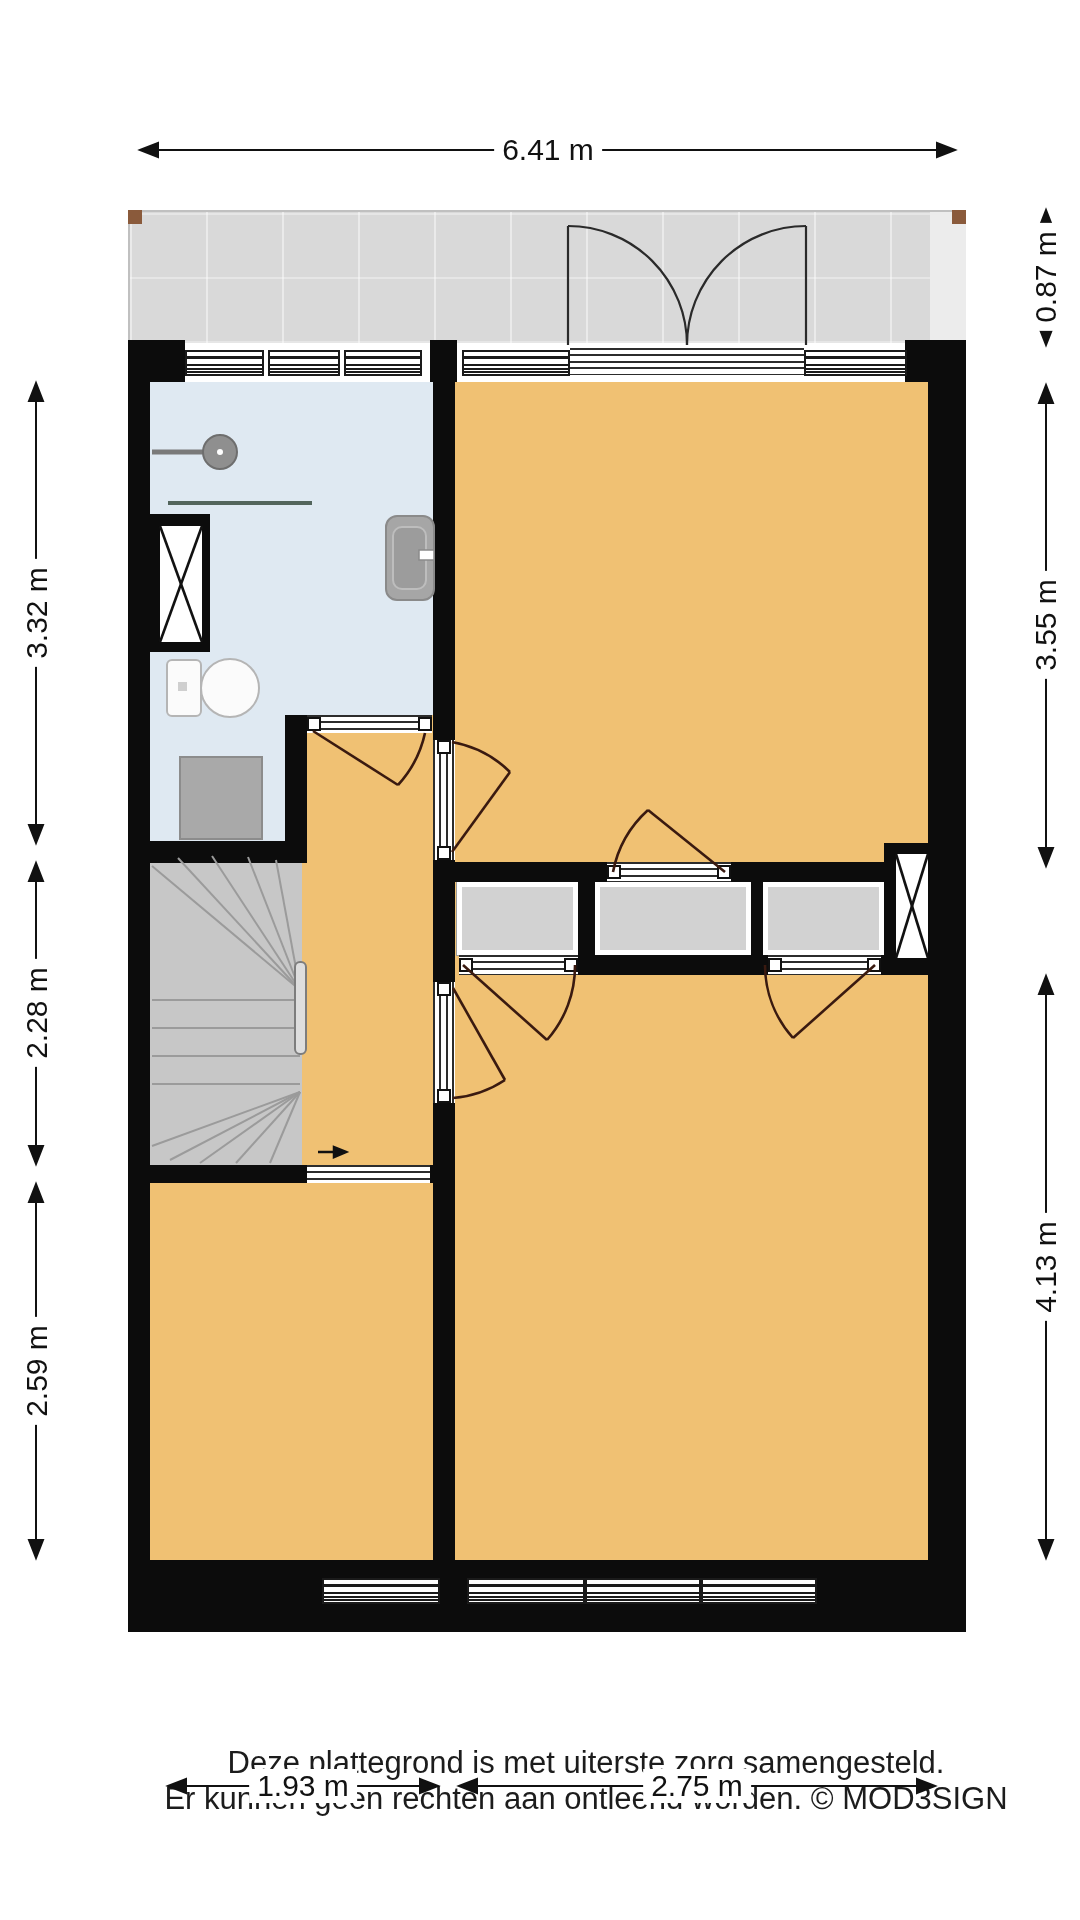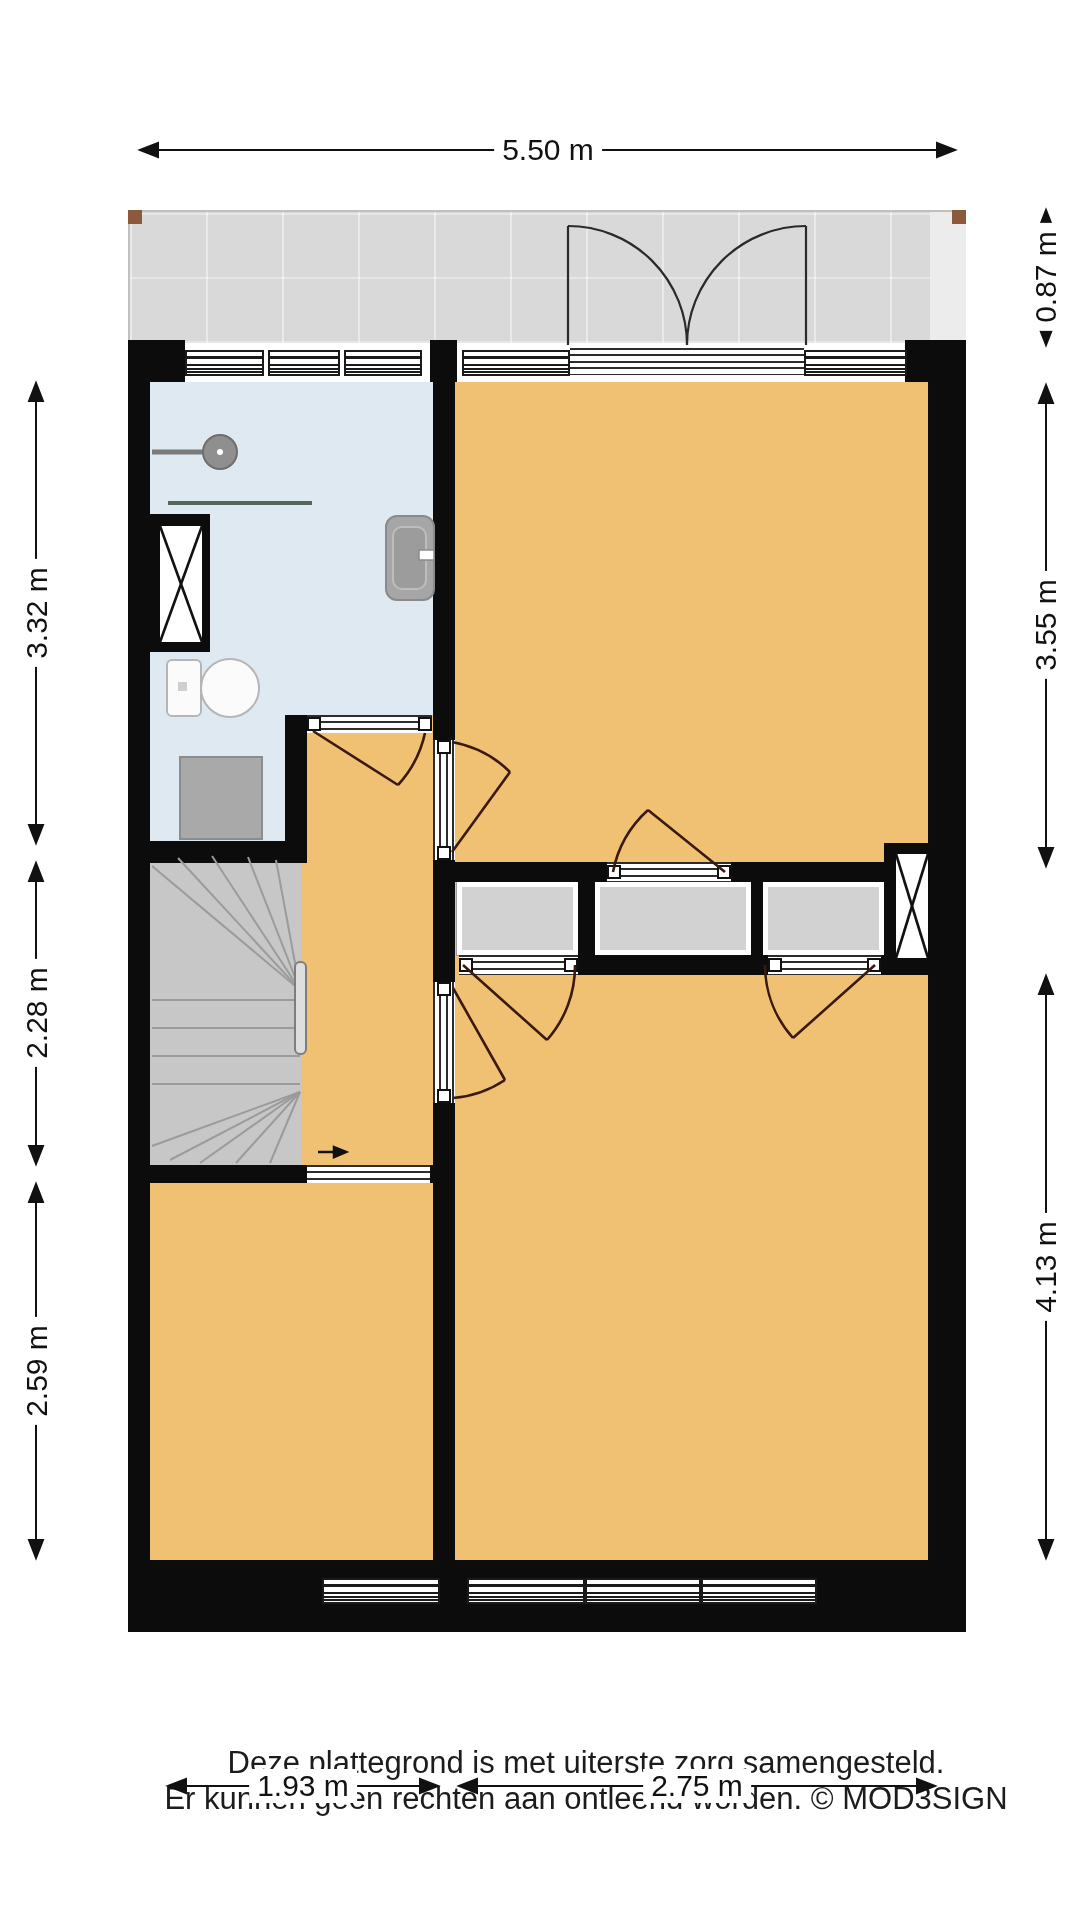--- a/index.html
+++ b/index.html
@@ -63,21 +63,21 @@
   <div class="room-label" style="left:268px;top:598px;">Badkamer</div>
   <div class="room-label" style="left:690px;top:630px;">Slaapkamer</div>
   <div class="room-label" style="left:695px;top:1238px;">Slaapkamer</div>
   <div class="room-label" style="left:303px;top:1347px;">Slaapkamer</div>
   <div class="room-label" style="left:372px;top:963px;font-size:29px;">Overloop</div>
   <div class="room-label" style="left:370px;top:995px;font-size:29px;">H=2.68m</div>
   <div class="room-label" style="left:517px;top:919px;">Kast</div>
   <div class="room-label" style="left:667px;top:920px;">Kast</div>
   <div class="room-label" style="left:821px;top:919px;">Kast</div>
 
-  <div class="dim-label" style="left:548px;top:150px;">5.50 m</div>
+  <div class="dim-label" style="left:548px;top:150px;">6.41 m</div>
   <div class="dim-label vert" style="left:1046px;top:277px;">0.87 m</div>
   <div class="dim-label vert" style="left:1046px;top:625px;">3.55 m</div>
   <div class="dim-label vert" style="left:1046px;top:1267px;">4.13 m</div>
   <div class="dim-label vert" style="left:37px;top:613px;">3.32 m</div>
   <div class="dim-label vert" style="left:37px;top:1013px;">2.28 m</div>
   <div class="dim-label vert" style="left:37px;top:1371px;">2.59 m</div>
   <div class="dim-label" style="left:303px;top:1786px;">1.93 m</div>
   <div class="dim-label" style="left:697px;top:1786px;">2.75 m</div>
 
   <svg class="overlay" width="1080" height="1920" viewBox="0 0 1080 1920">

